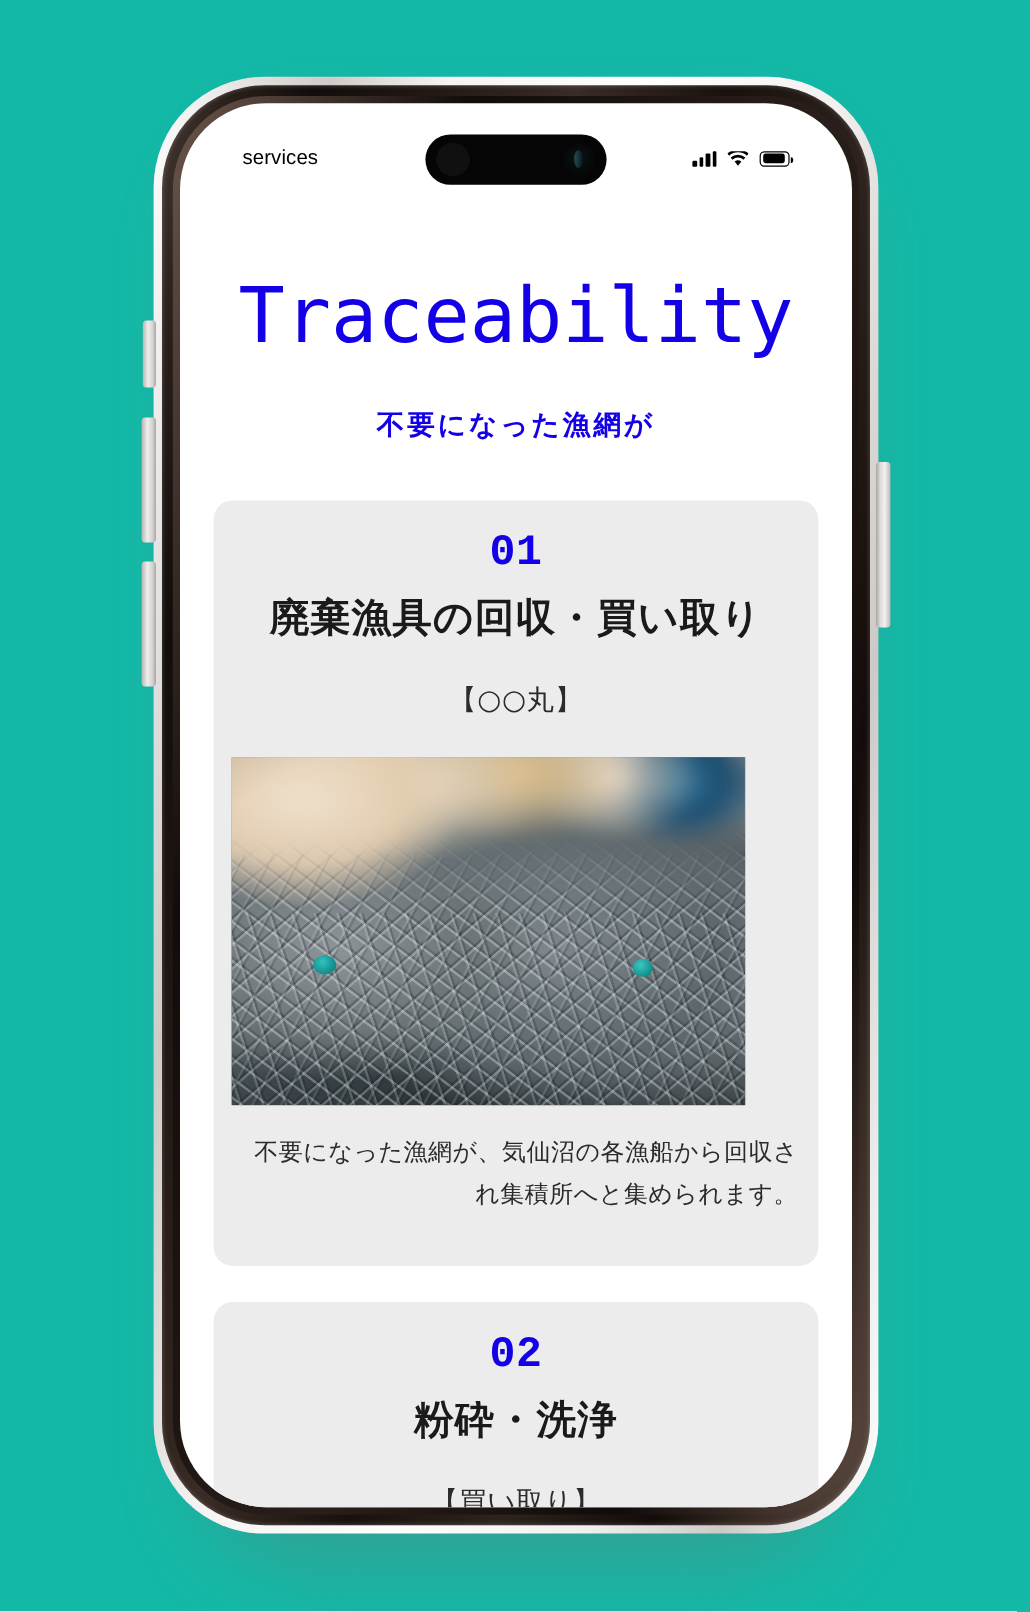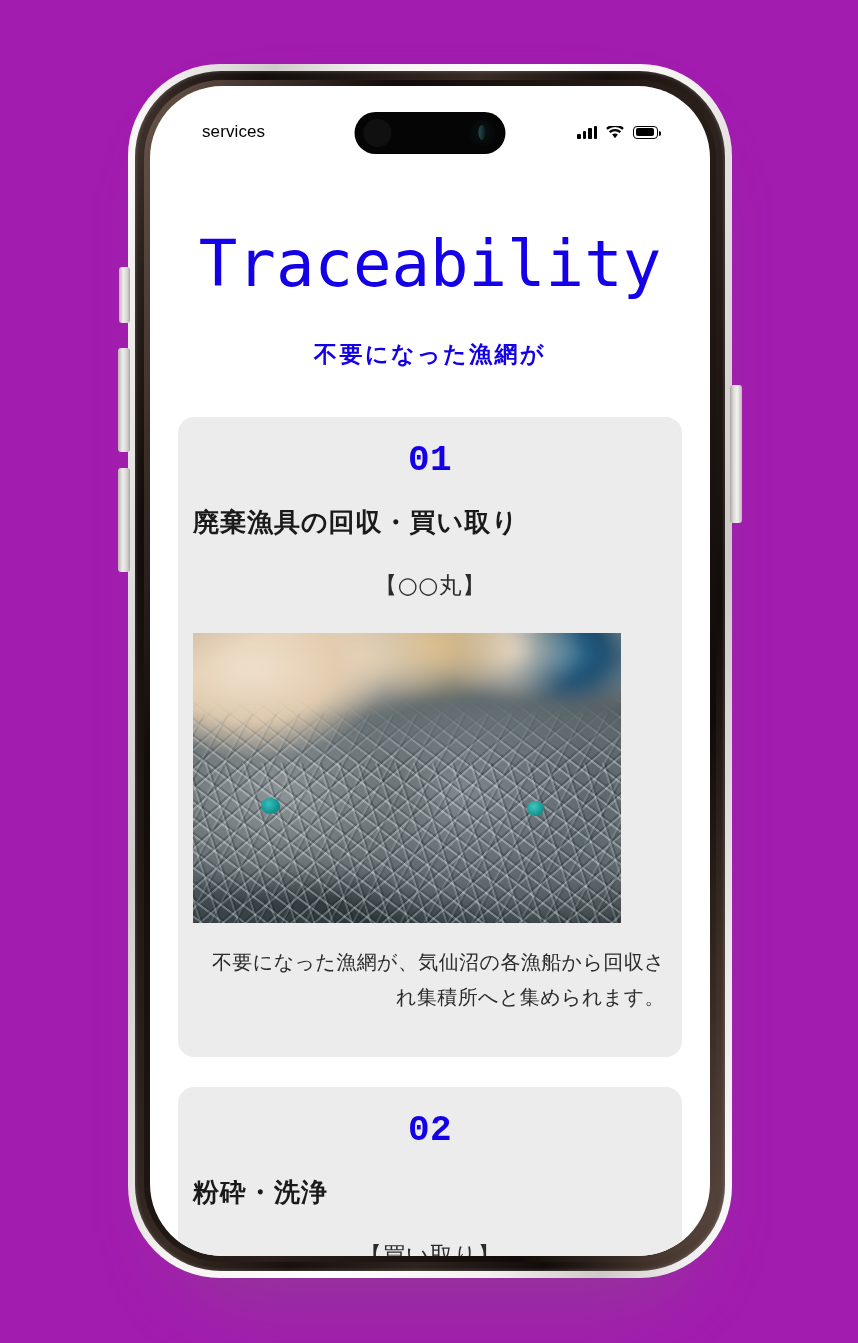--- a/index.html
+++ b/index.html
@@ -12,21 +12,21 @@
     height: 1343px;
     overflow: hidden;
     font-family: "Liberation Sans", "DejaVu Sans", sans-serif;
     position: relative;
   }
 
   
   .stage {
     position: absolute;
     inset: 0;
-    background: #a21caf;
+    background: #14b8a6;
   }
 
   .phone-shadow {
     position: absolute;
     left: 168px;
     top: 120px;
     width: 530px;
     height: 1185px;
     border-radius: 90px;
     background: rgba(120,110,105,0.30);
@@ -289,26 +289,27 @@
   .card-number {
     text-align: center;
     color: #1400e6;
     font-family: Liberation Mono, monospace;
     font-weight: bold;
     font-size: 36px;
     letter-spacing: 0.5px;
     line-height: 1;
   }
   .card-heading {
+    text-align: center;
     color: #1a1a1a;
     font-family: "DejaVu Sans", "Liberation Sans", sans-serif;
     font-weight: bold;
-    font-size: 26px;
+    font-size: 33px;
     letter-spacing: 1px;
-    margin-top: 26px;
+    margin-top: 14px;
   }
   .card-subject {
     text-align: center;
     color: #2b2b2b;
     font-family: "DejaVu Serif", "Liberation Serif", serif;
     font-weight: normal;
     font-size: 23px;
     letter-spacing: 0.5px;
     margin-top: 30px;
   }

